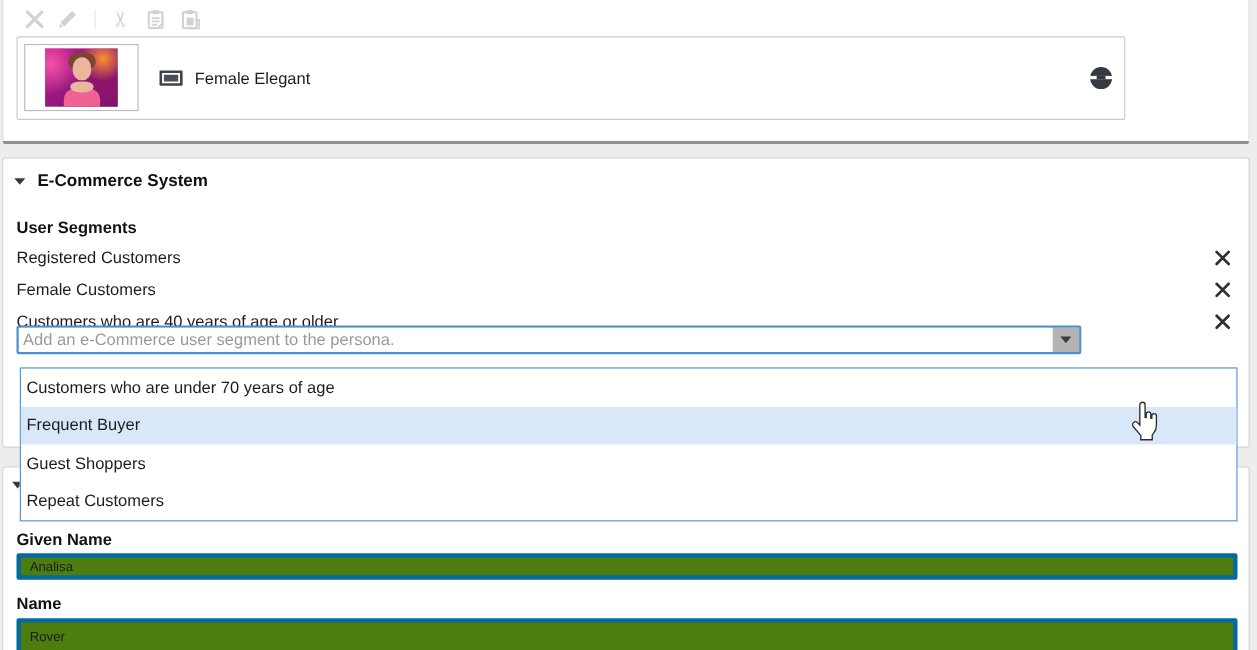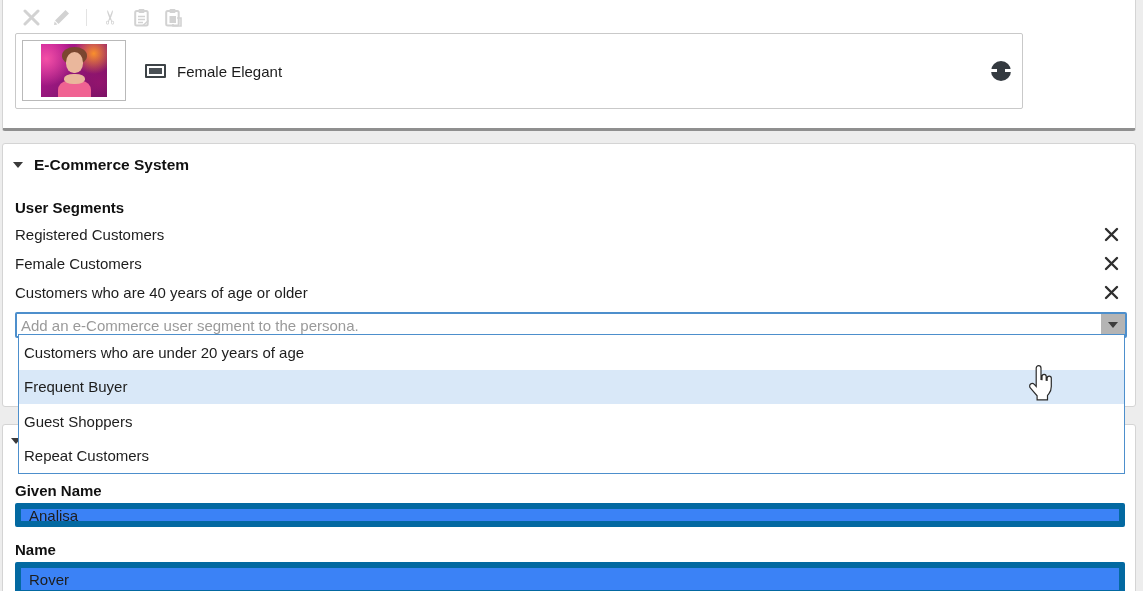--- a/index.html
+++ b/index.html
@@ -64,21 +64,21 @@
   .section-header { position:absolute; left:10px; top:12px; display:flex; align-items:center; gap:11px; cursor:pointer; }
   .tri-down { width:0; height:0; border-left:5px solid transparent; border-right:5px solid transparent; border-top:6px solid #3a3a3a; }
   .section-title { font-size:15.5px; font-weight:bold; color:#111; }
   .field-label { position:absolute; left:12px; font-size:15px; font-weight:bold; color:#111; }
   #segments-label { top:55px; }
   .segment-rows { position:absolute; left:12px; right:16px; top:76px; }
   .segment-row { height:29px; display:flex; align-items:center; justify-content:space-between; }
   .segment-text { font-size:15px; color:#1d1d1d; }
   .remove-btn { width:16px; height:16px; cursor:pointer; display:flex; align-items:center; justify-content:center; }
   .combo {
-    position:absolute; left:12px; top:168px; width:1112px; height:26px;
+    position:absolute; left:12px; top:152px; width:968px; height:26px;
     border:2px solid #4d8fcc; border-radius:2px; background:#fff;
   }
   .combo input {
     position:absolute; left:2px; top:0; right:26px; height:22px;
     border:none; outline:none; font-size:15px; color:#1d1d1d; font-family:inherit; padding-left:2px;
   }
   .combo input::placeholder { color:#9a9a9a; opacity:1; }
   .caret { position:absolute; left:3px; top:3px; width:1px; height:16px; background:#000; }
   .combo-btn {
     position:absolute; right:0; top:0; width:24px; height:22px;
@@ -93,22 +93,22 @@
   }
   .dd-option { flex:1; display:flex; align-items:center; padding-left:5px; font-size:15px; color:#1d1d1d; cursor:pointer; }
   .dd-option.highlight { background:#d9e8f8; }
   
   #panel-details { top:424px; height:180px; }
   #hidden-tri { position:absolute; left:8px; top:13px; z-index:1; }
   #given-label { top:57px; }
   #name-label { top:116px; }
   .text-input {
     position:absolute; left:12px; width:1110px; height:24px;
-    border:6px solid #0369a1; border-radius:2px; background:#3b82f6;
-    font-size:15px; color:#1d1d1d; font-family:inherit; padding-left:8px; outline:none;
+    border:4px solid #0369a1; border-radius:2px; background:#4d7c0f;
+    font-size:12px; color:#1d1d1d; font-family:inherit; padding-left:8px; outline:none;
   }
   #given-input { top:78px; }
   #name-input { top:137px; height:34px; }
   
   #cursor { position:absolute; left:1026px; top:364px; z-index:20; pointer-events:none; }
 </style>
 </head>
 <body>
 
 <div class="panel" id="panel-list">
@@ -205,21 +205,21 @@
   <div class="combo">
     <span class="caret"></span>
     <input type="text" placeholder="Add an e-Commerce user segment to the persona." style="">
     <span class="combo-btn">
       <span class="tri"></span>
     </span>
   </div>
 </div>
 
 <div class="dropdown">
-  <div class="dd-option">Customers who are under 20 years of age</div>
+  <div class="dd-option">Customers who are under 70 years of age</div>
   <div class="dd-option highlight">Frequent Buyer</div>
   <div class="dd-option">Guest Shoppers</div>
   <div class="dd-option">Repeat Customers</div>
 </div>
 
 <div class="panel" id="panel-details">
   <span class="tri-down" id="hidden-tri"></span>
 
   <div class="field-label" id="given-label">Given Name</div>
   <input class="text-input" id="given-input" type="text" value="Analisa" style="">

